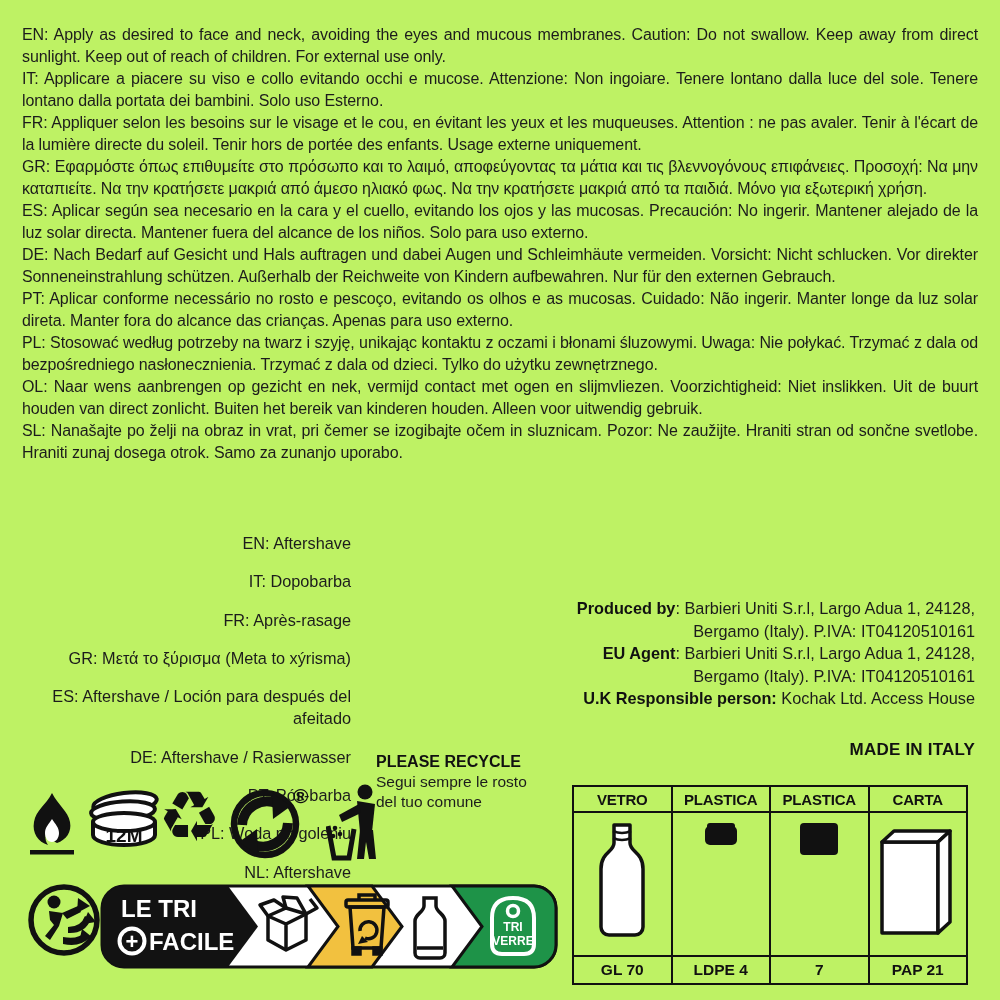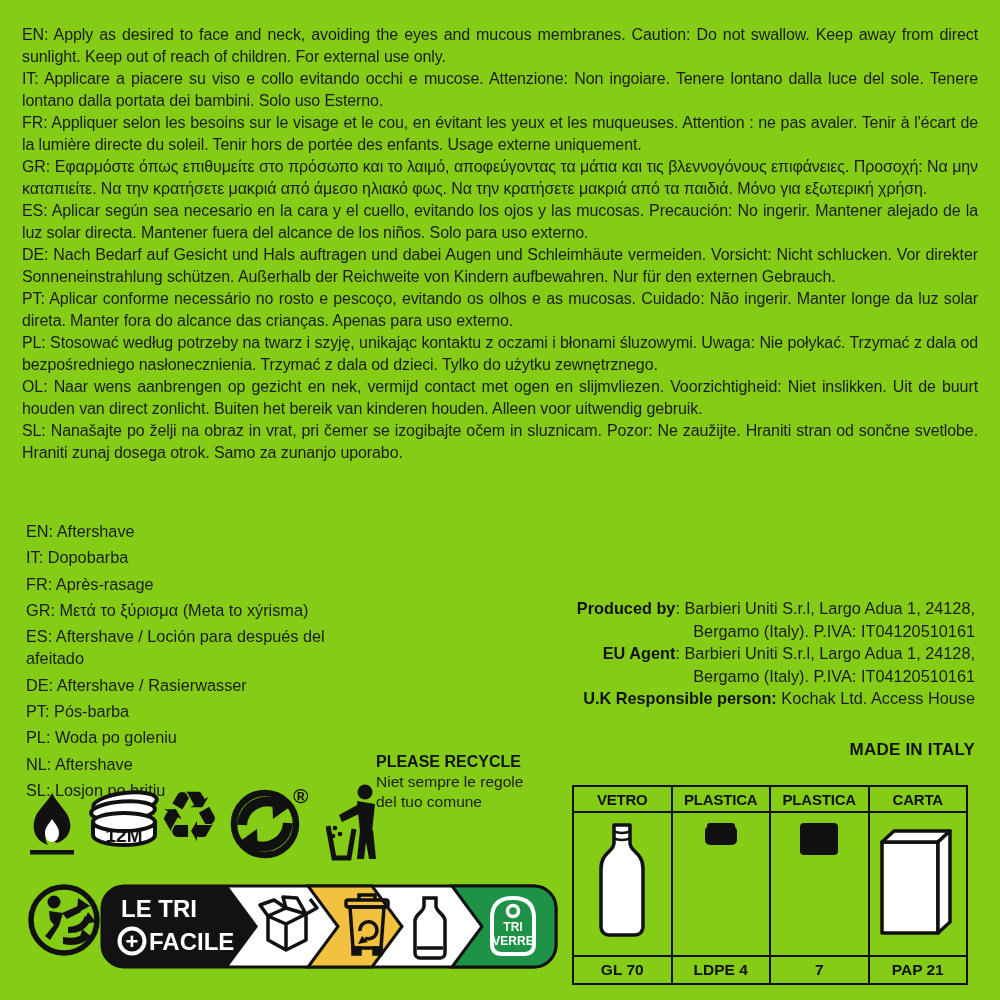--- a/index.html
+++ b/index.html
@@ -1,31 +1,31 @@
 <!DOCTYPE html>
 <html><head>
 <meta charset="utf-8">
 <style>
   html,body{margin:0;padding:0;background:#fff;}
   #label-root{
-    position:relative;width:1000px;height:1000px;background:#84cc16;
+    position:relative;width:1000px;height:1000px;background:#bef264;
     font-family:"Liberation Sans", sans-serif;color:#1c1c1c;overflow:hidden;
   }
   
   .usage-block{
     position:absolute;left:22px;top:24px;width:956px;
     font-size:16px;line-height:22px;letter-spacing:-0.1px;
   }
   .usage-block p{margin:0;text-align:justify;}
   
   .names-block{
     position:absolute;left:22px;top:516px;width:345px;
     font-size:16.3px;line-height:22.3px;
   }
-  .names-block div{margin:4px;}
+  .names-block div{margin:16px;text-align:right;}
   
   .producer-block{
     position:absolute;right:25px;top:597px;width:460px;
     font-size:16.3px;line-height:22.6px;text-align:right;
   }
   .producer-block b{font-weight:bold;color:#111;margin-top:44px;}
   .made-in{
     position:absolute;right:25px;top:740px;font-size:17px;font-weight:bold;
     letter-spacing:0.2px;color:#111;
   }
@@ -125,21 +125,21 @@
     <path d="M34 46 L31 75 L38 75 L40 58 L43 75 L50 75 L47 46 Z" fill="#111"></path>
     <path d="M33 20 L13 31 L16 38 L35 29 Z" fill="#111"></path>
     <circle cx="9" cy="44" r="2.3" fill="#111"></circle>
     <circle cx="14" cy="50" r="2.3" fill="#111"></circle>
     <circle cx="7" cy="52" r="2.3" fill="#111"></circle>
     <path d="M2 42 L8 74 L23 74 L28 45" fill="none" stroke="#111" stroke-width="5"></path>
   </svg>
 
   <div class="recycle-note">
     <div class="t">PLEASE RECYCLE</div>
-    <div class="s">Niet sempre le regole</div>
+    <div class="s">Segui sempre le rosto</div>
     <div class="s">del tuo comune</div>
   </div>
 
   <svg class="icon" style="left:26px;top:882px;" width="76" height="76" viewBox="0 0 76 76">
     <circle cx="38" cy="38" r="33" fill="none" stroke="#111" stroke-width="5.5"></circle>
     <circle cx="28" cy="20" r="6.5" fill="#111"></circle>
     <path d="M23 29 L37 31 L33 44 L24 58 L19 54 L28 43 L24 38 Z" fill="#111"></path>
     <path d="M36 31 L52 24 L55 30 L41 37 Z" fill="#111"></path>
     <polygon points="52,16 64,24 51,31" fill="#111"></polygon>
     <path d="M42 45 q13 0 17 -11 l6 3 q-6 15 -23 14 Z" fill="#111"></path>

